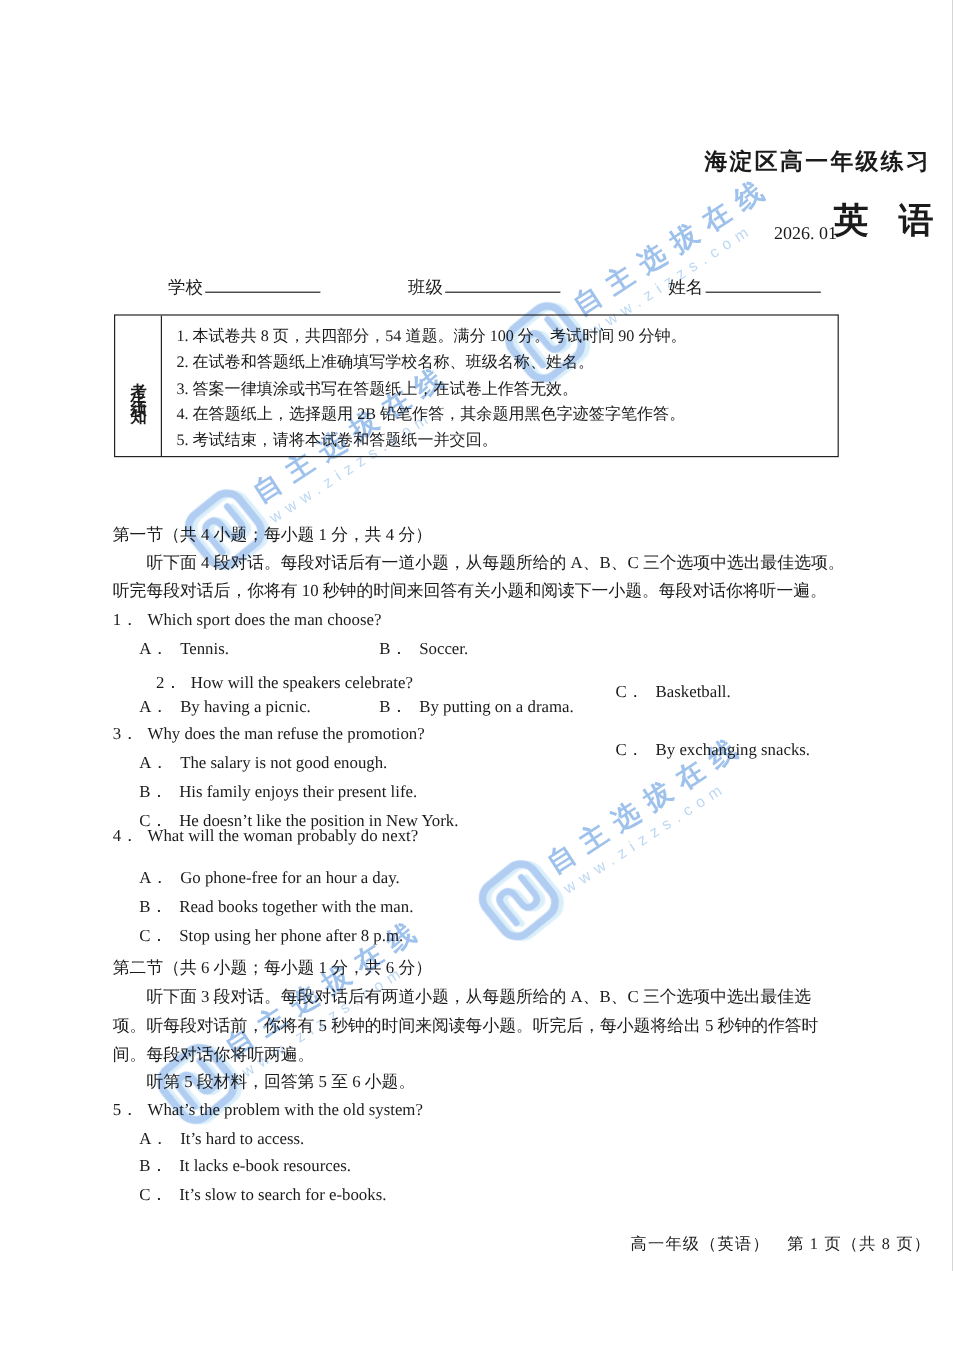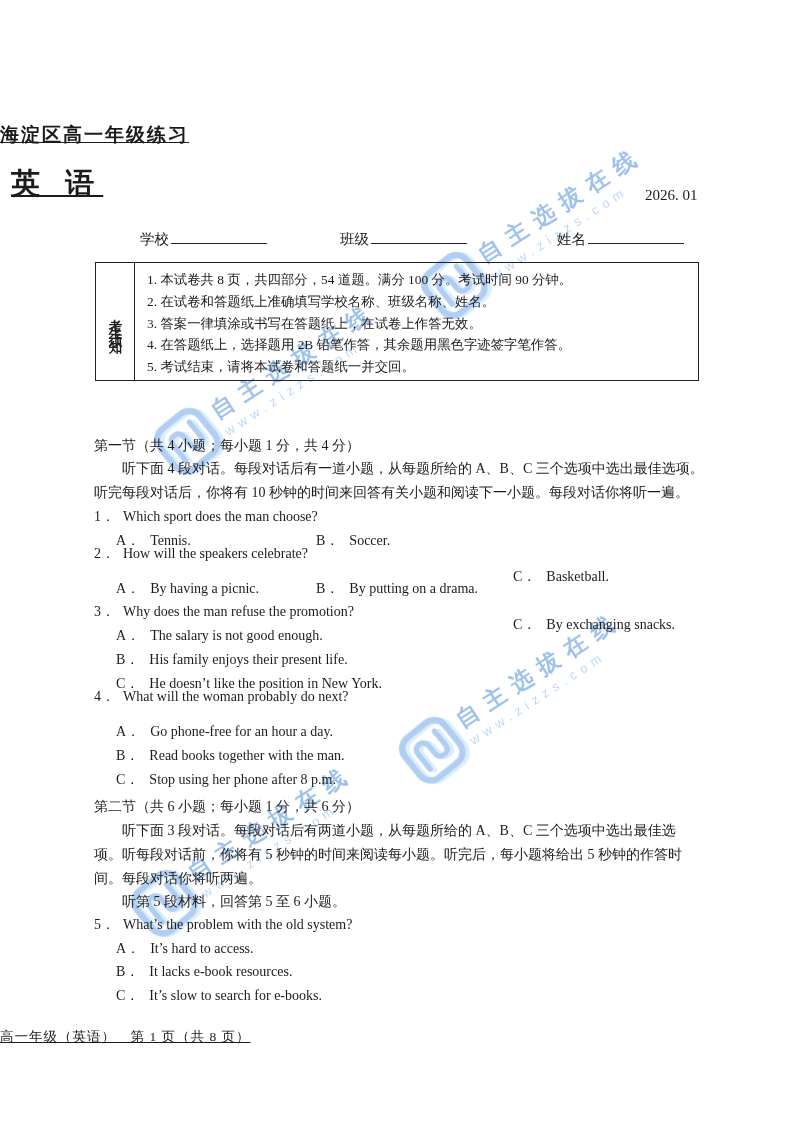--- a/index.html
+++ b/index.html
@@ -3,21 +3,21 @@
 <meta charset="utf-8">
 <style>
   html,body { margin:0; padding:0; background:#888; }
   .page {
     position:relative; width:794px; height:1123px; margin:0 auto;
     background:#ffffff; overflow:hidden;
     font-family:"Liberation Serif","DejaVu Serif",serif;
     color:#1b1b1b;
   }
   .abs { position:absolute; }
-  .center { left:0; width:776px; text-align:left;text-decoration:underline; }
+  .center { left:0; width:776px; text-align:right; }
   .nowrap { white-space:nowrap; }
 
   
   .exam-title { top:122px; font-size:19px; letter-spacing:2px; font-weight:600; }
   .subject    { top:164px; font-size:29px; font-weight:bold; letter-spacing:9px;padding-left:11px; }
   .exam-date  { left:645px; top:187px; font-size:15px; }
   .field      { top:228px; font-size:14.5px; }
   .field-line { display:inline-block; width:96px; border-bottom:1.3px solid #222; height:15px; margin-left:2px; }
 
   
@@ -154,21 +154,21 @@
 
     <div class="abs q nowrap" style="top:508px;">
       <span class="qnum">1．</span><span>Which sport does the man choose?</span>
     </div>
     <div class="abs optrow" style="top:532px;">
       <span class="optA"><span class="opt-label">A．</span><span>Tennis.</span></span>
       <span class="optB"><span class="opt-label">B．</span><span>Soccer.</span></span>
       <span class="optC"><span class="opt-label">C．</span><span>Basketball.</span></span>
     </div>
 
-    <div class="abs q nowrap" style="top:545px;">
+    <div class="abs q nowrap" style="top:560px;margin-left:36px;">
       <span class="qnum">2．</span><span>How will the speakers celebrate?</span>
     </div>
     <div class="abs optrow" style="top:580px;">
       <span class="optA"><span class="opt-label">A．</span><span>By having a picnic.</span></span>
       <span class="optB"><span class="opt-label">B．</span><span>By putting on a drama.</span></span>
       <span class="optC"><span class="opt-label">C．</span><span>By exchanging snacks.</span></span>
     </div>
 
     <div class="abs q nowrap" style="top:603px;">
       <span class="qnum">3．</span><span>Why does the man refuse the promotion?</span>

